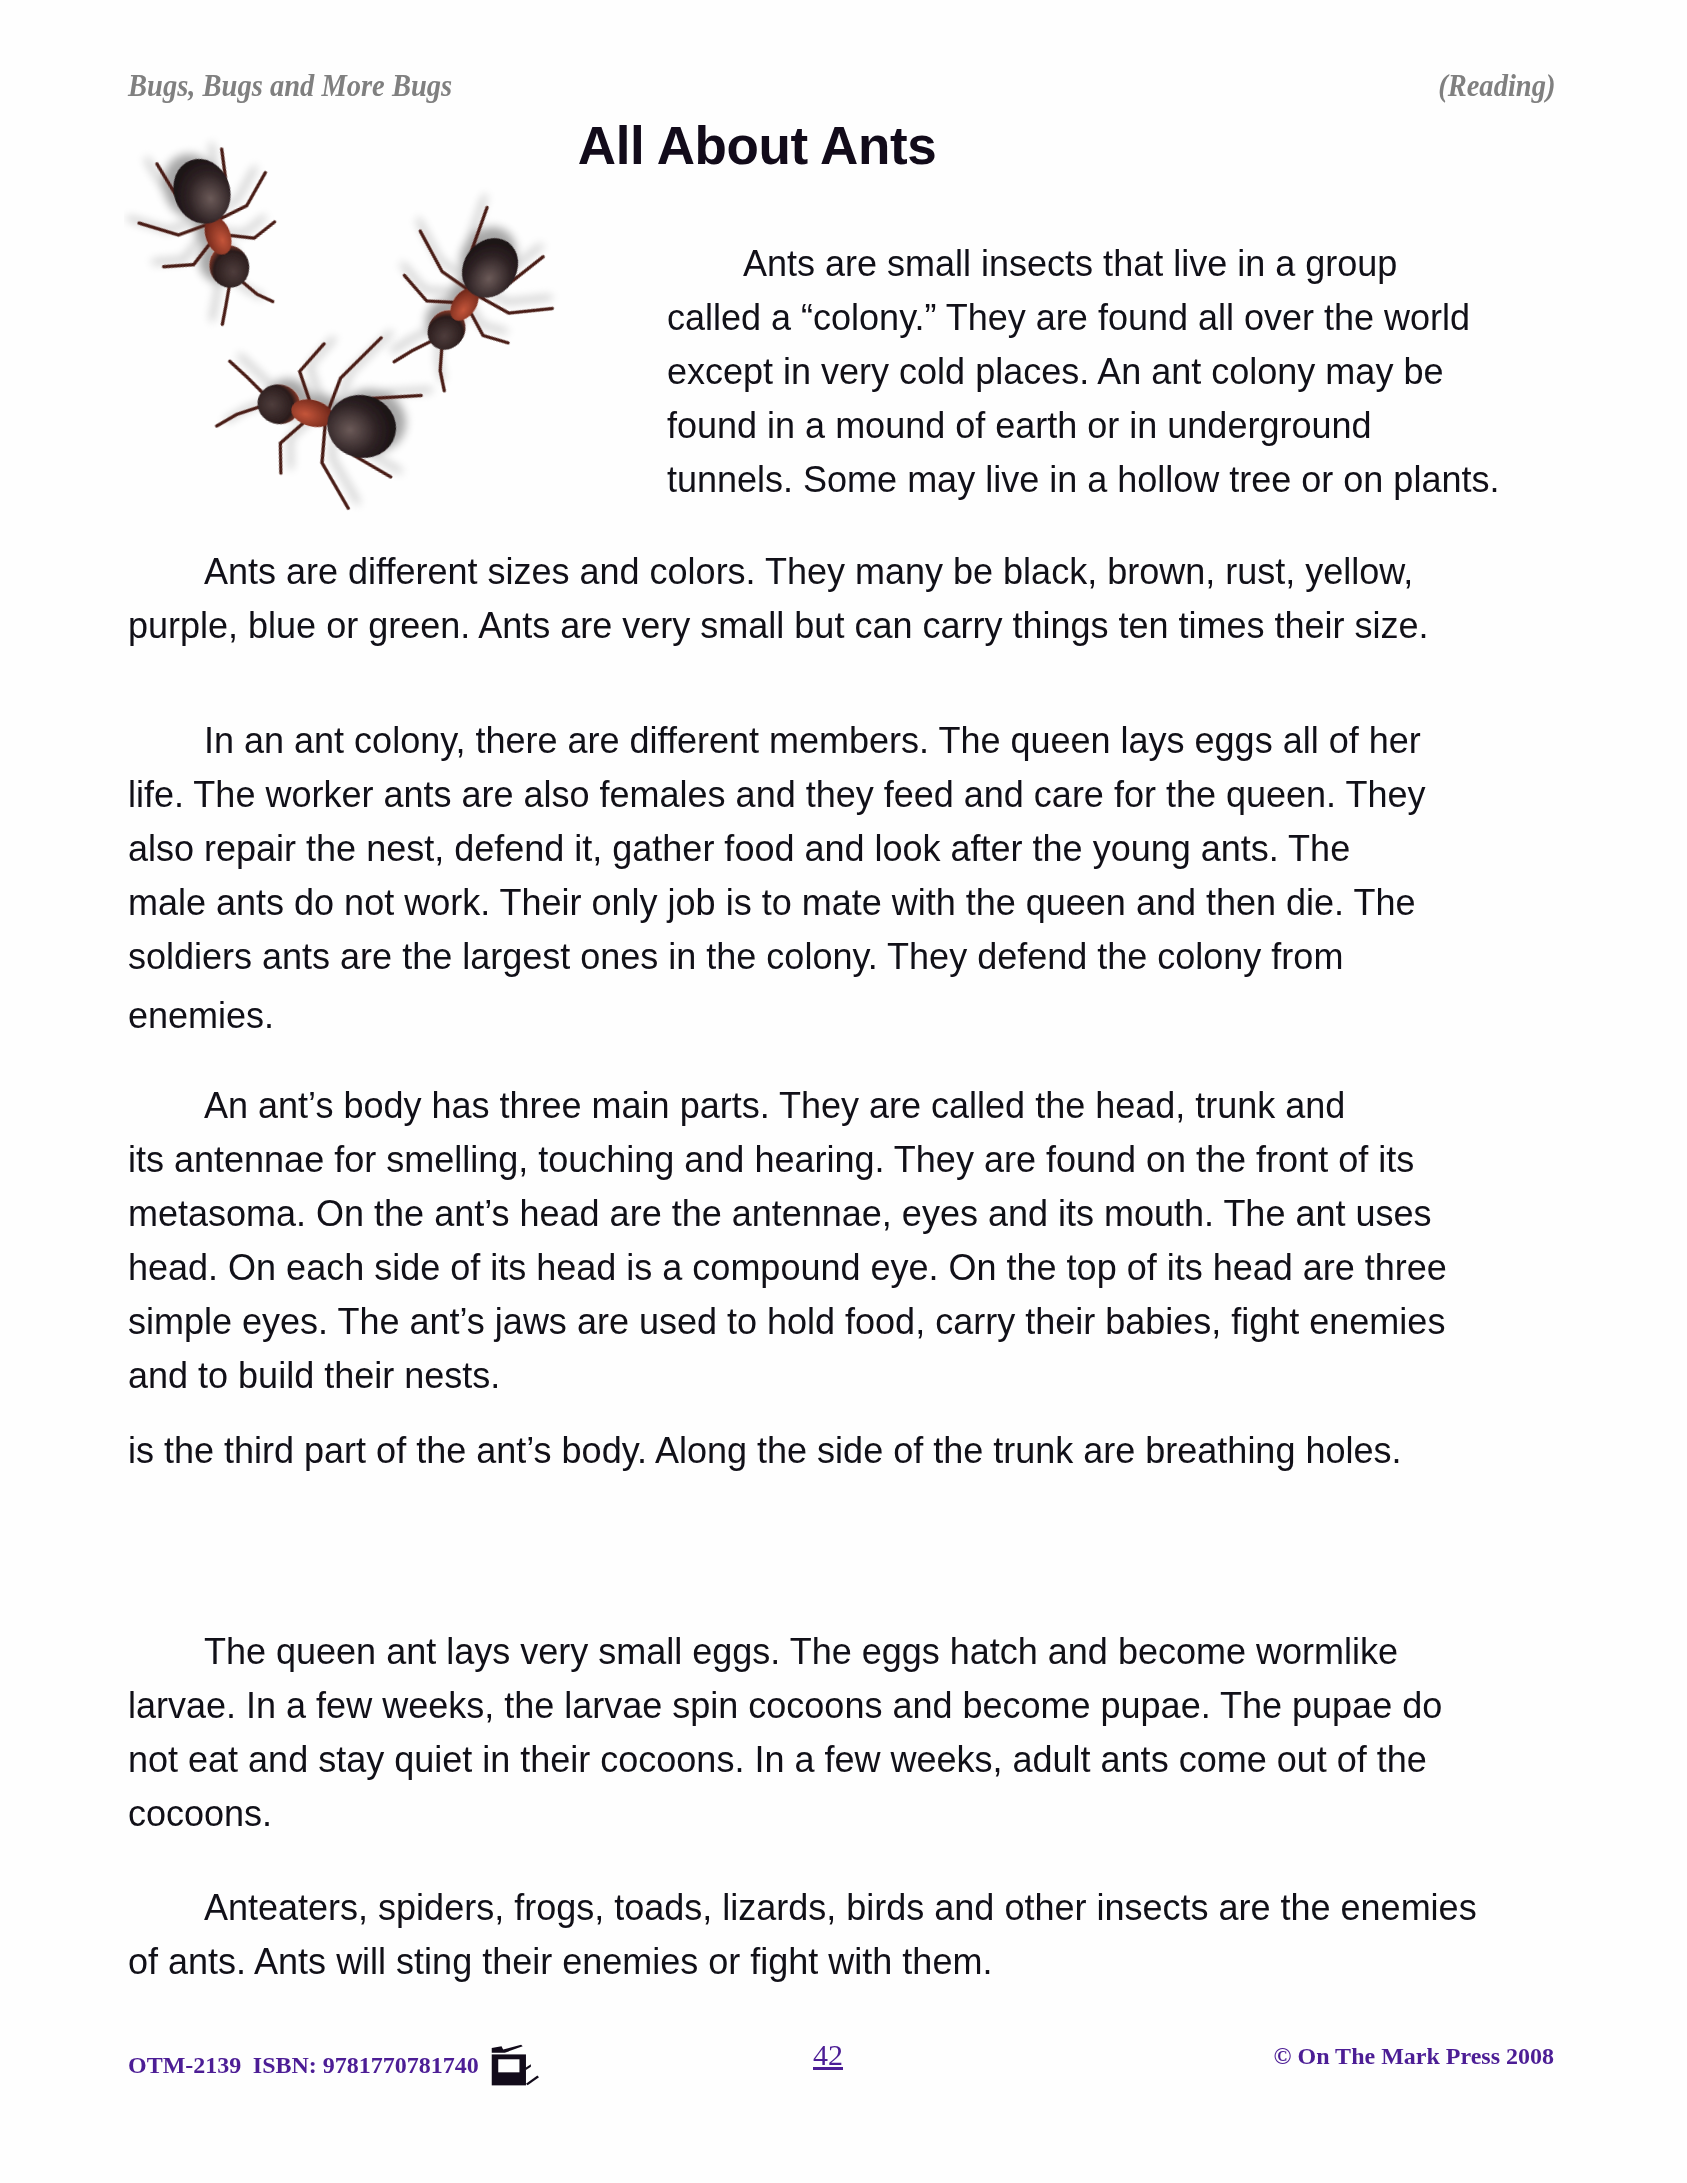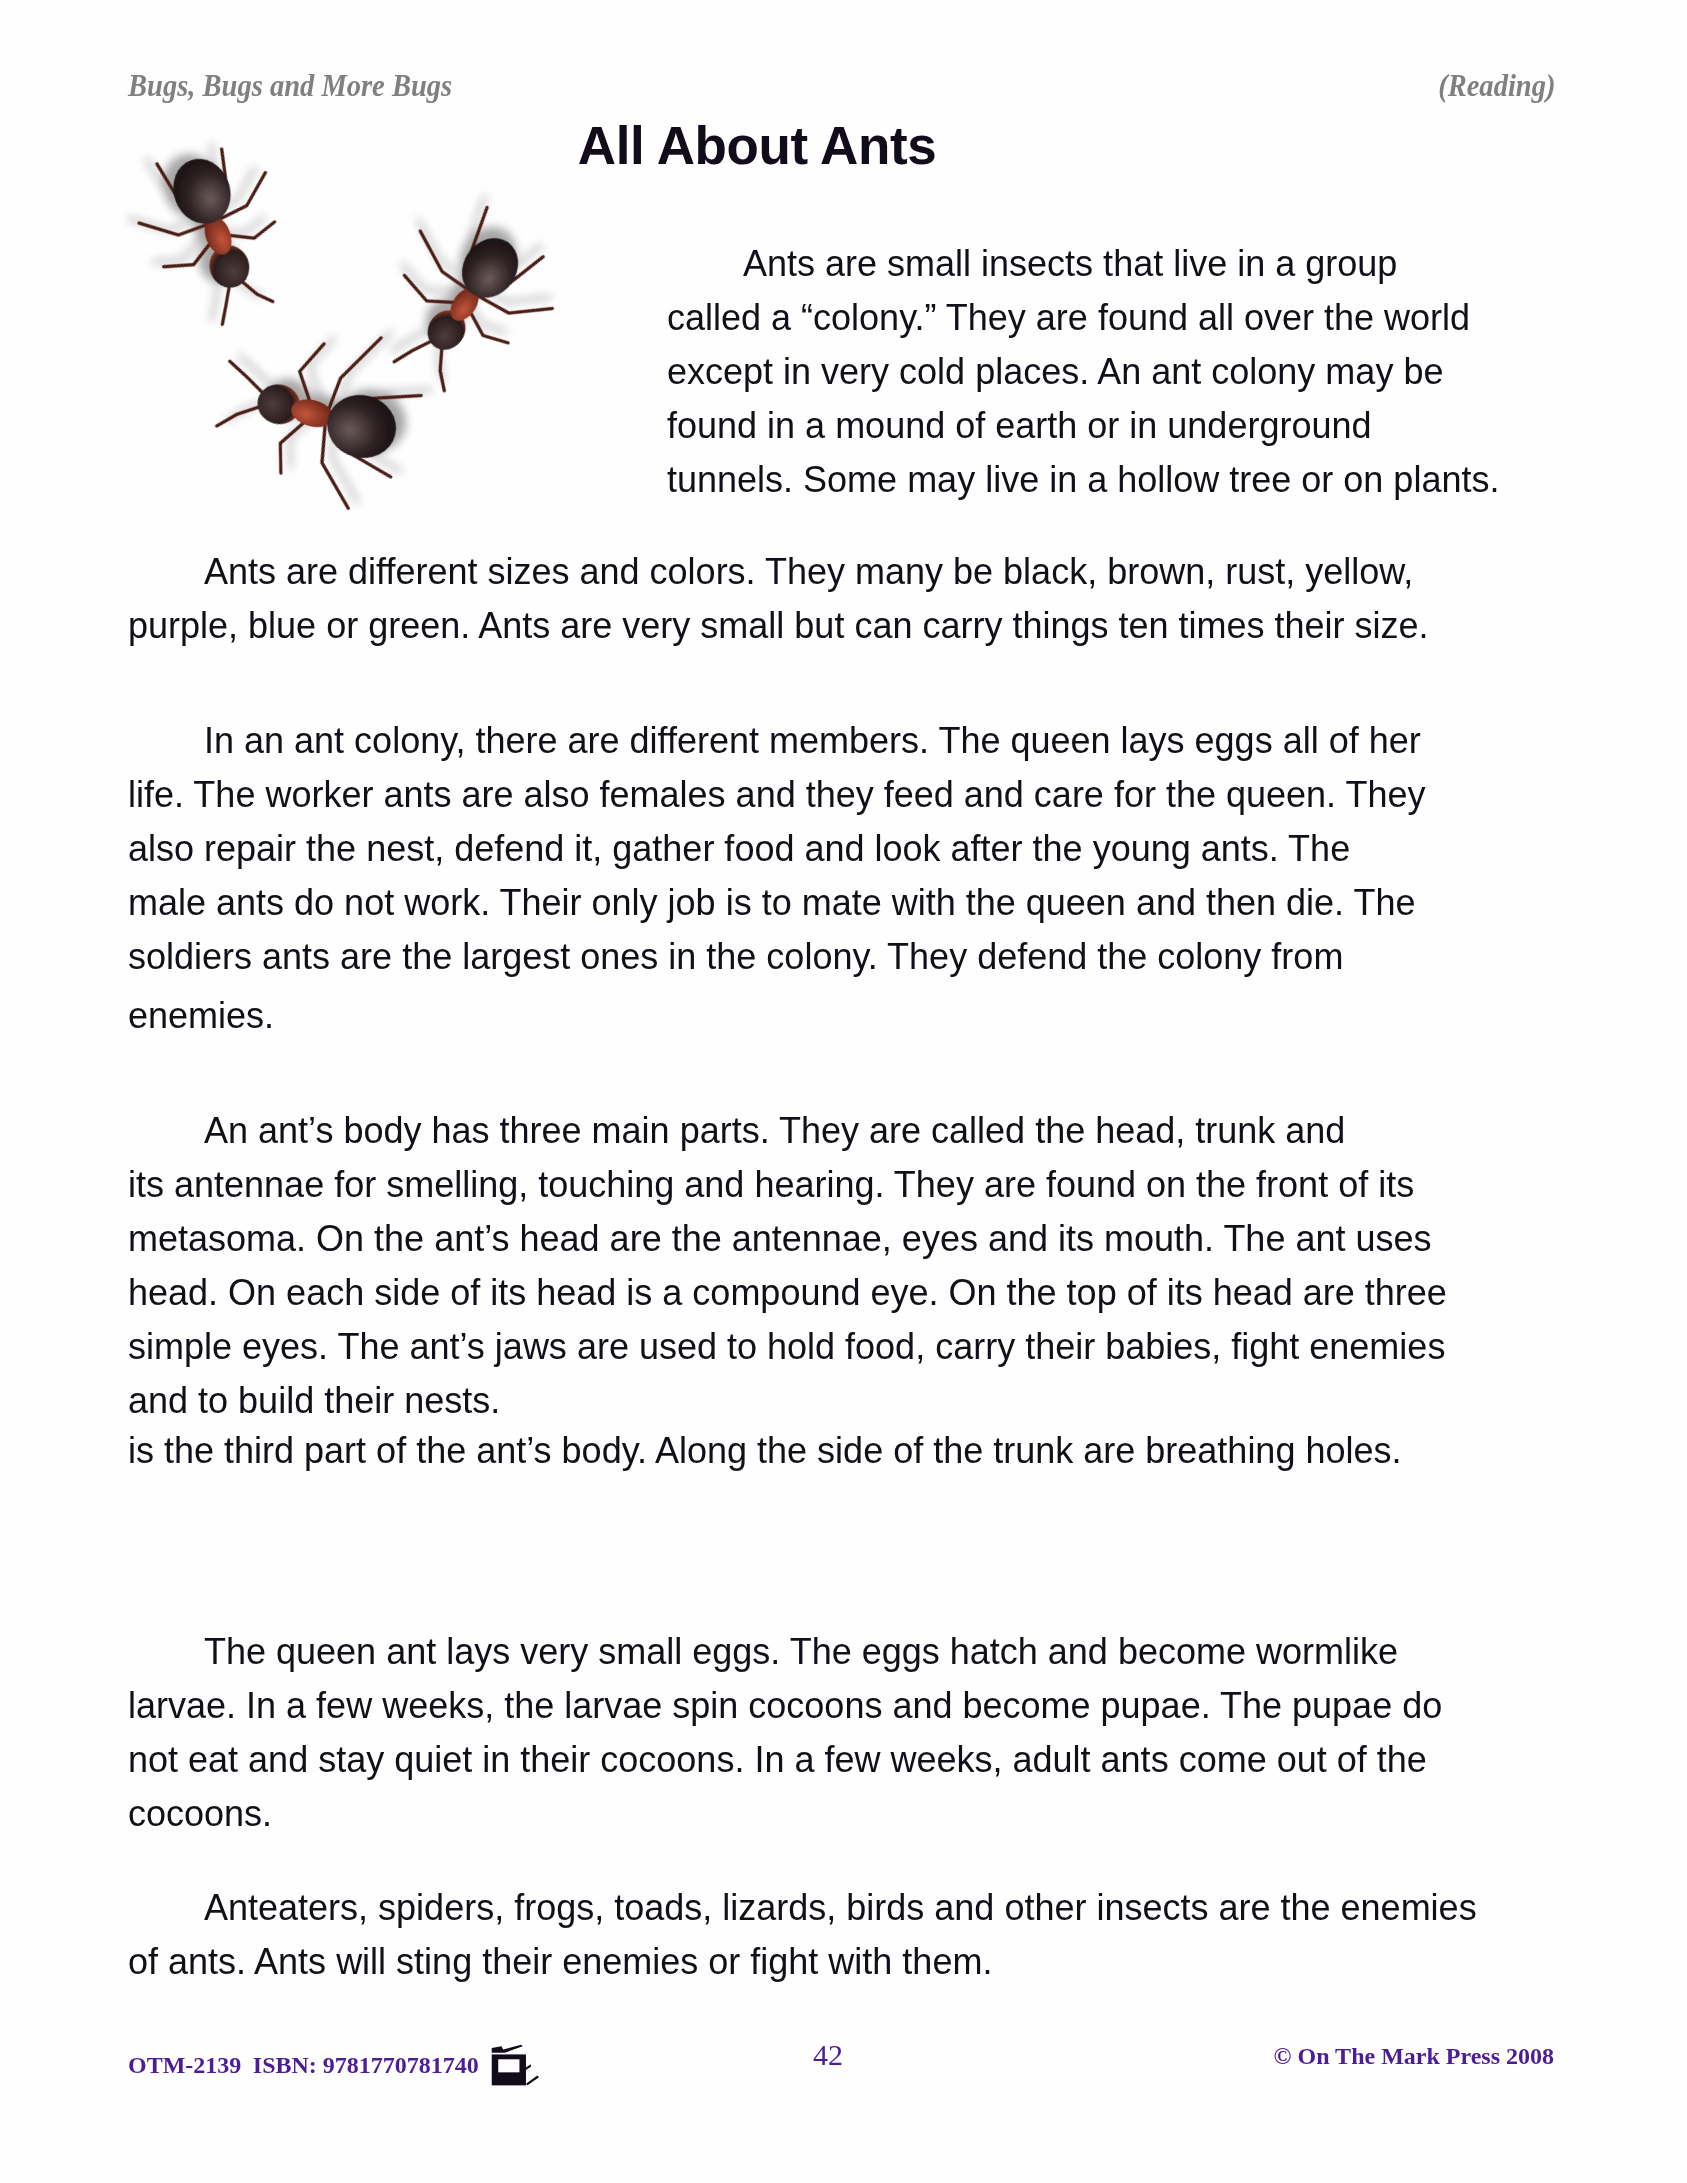--- a/index.html
+++ b/index.html
@@ -8,21 +8,21 @@
   .hdr.left { left:128px; transform-origin:left top; }
   .hdr.right { right:132px; transform-origin:right top; }
   .title { position:absolute; top:115px; left:0; width:1514px; text-align:center; font-size:53px; font-weight:bold; color:#120b1a; letter-spacing:-0.4px; }
   .ants { position:absolute; left:124px; top:119px; width:544px; height:404px; }
   .para { position:absolute; left:128px; width:1434px; font-size:36px; line-height:54px; color:#111018; }
   .para .line { display:block; white-space:nowrap; }
   .para .line.indent { padding-left:76px; }
   .p1 { left:667px; width:898px; top:237px; }
   .footer { position:absolute; top:2043px; font-family:"Liberation Serif", serif; font-weight:bold; font-size:24px; color:#4c1d95; }
   .footer.left { left:128px; display:flex; align-items:center; gap:11.5px; }
-  .footer.center { left:0; width:1656px; text-align:center; font-weight:normal; font-size:30px; top:2038px; }
+  .footer.center { left:0; width:1656px; text-align:center; font-weight:normal; font-size:30px; top:2038px;text-decoration:underline; }
   .footer.right { right:133px; }
   .copier { width:54px; height:44px; display:inline-block; }
 </style>
 </head>
 <body>
 
 <div class="hdr left">Bugs, Bugs and More Bugs</div>
 <div class="hdr right">(Reading)</div>
 
 <h1 class="title" style="margin:0;">All About Ants</h1>
@@ -120,21 +120,21 @@
 
 <div class="para" style="top:714px;">
   <span class="line indent">In an ant colony, there are different members. The queen lays eggs all of her</span>
   <span class="line">life. The worker ants are also females and they feed and care for the queen. They</span>
   <span class="line">also repair the nest, defend it, gather food and look after the young ants. The</span>
   <span class="line">male ants do not work. Their only job is to mate with the queen and then die. The</span>
   <span class="line">soldiers ants are the largest ones in the colony. They defend the colony from</span>
   <span class="line" style="margin-top:5px;">enemies.</span>
 </div>
 
-<div class="para" style="top:1104px;">
+<div class="para" style="top:1079px;">
   <span class="line indent">An ant’s body has three main parts. They are called the head, trunk and</span>
   <span class="line">its antennae for smelling, touching and hearing. They are found on the front of its</span>
   <span class="line">metasoma. On the ant’s head are the antennae, eyes and its mouth. The ant uses</span>
   <span class="line">head. On each side of its head is a compound eye. On the top of its head are three</span>
   <span class="line">simple eyes. The ant’s jaws are used to hold food, carry their babies, fight enemies</span>
   <span class="line">and to build their nests.</span>
 </div>
 
 <div class="para" style="top:1424px;">
   <span class="line">is the third part of the ant’s body. Along the side of the trunk are breathing holes.</span>

